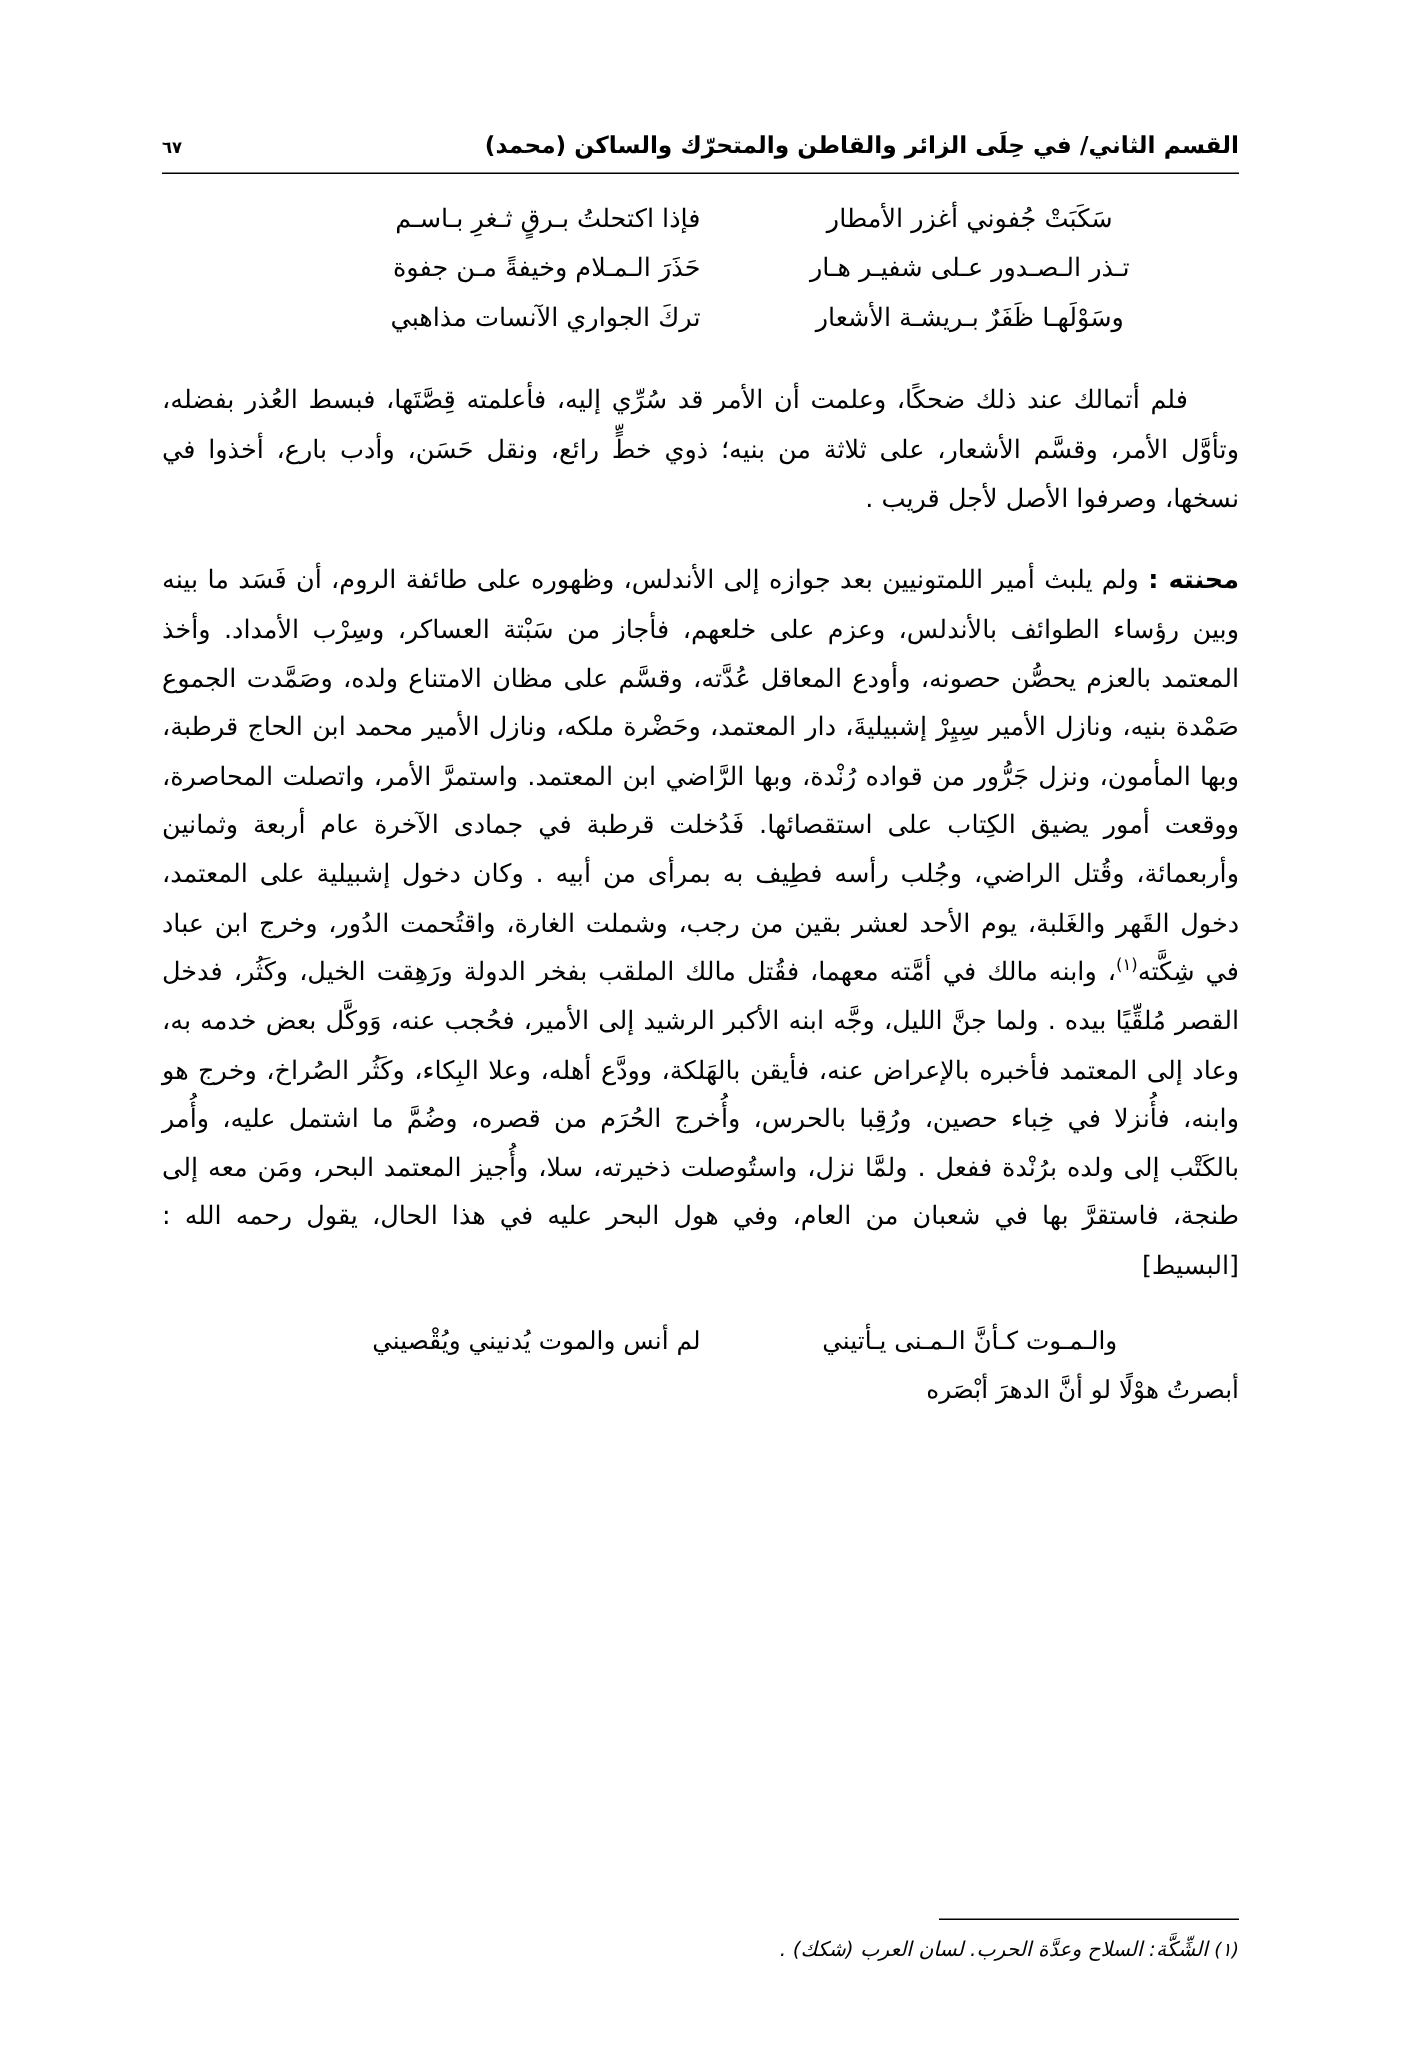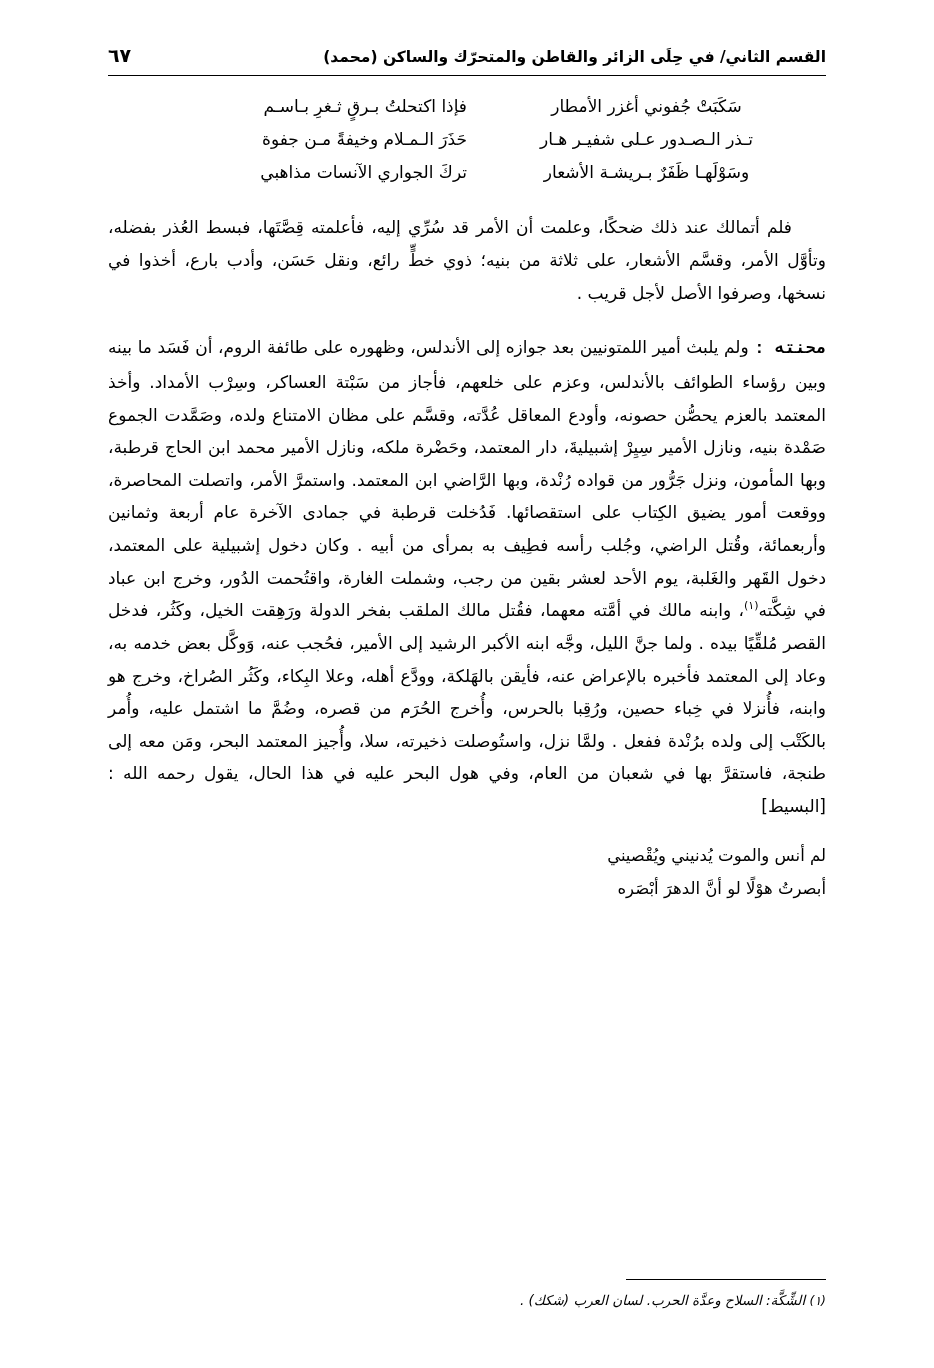--- a/index.html
+++ b/index.html
@@ -36,23 +36,24 @@
     align-items: baseline;
     justify-content: space-between;
     font-size: 15.5px;
     font-weight: bold;
     letter-spacing: 0px;
     padding-bottom: 9px;
     border-bottom: 1.6px solid #000;
   }
   .header-title {
     white-space: nowrap;
+    margin-top: 44px;
   }
   .header-page {
-    font-size: 19px;
+    font-size: 11px;
     font-weight: bold;
     letter-spacing: 1px;
   }
 
   
   .verse-block {
     margin-top: 14px;
   }
   .verse-line {
     display: flex;
@@ -82,21 +83,20 @@
     text-justify: inter-word;
   }
   p.para.indent {
     text-indent: 34px;
   }
   .para-spacer {
     height: 22px;
   }
   .lead {
     font-weight: bold;
-    font-family: Liberation Mono, monospace;
   }
   sup.fn {
     font-size: 11px;
     vertical-align: super;
   }
 
   
   .poem2 {
     margin-top: 16px;
   }
@@ -156,20 +156,21 @@
     </div>
 
     <div class="para-spacer"></div>
     <p class="para indent">فلم أتمالك عند ذلك ضحكًا، وعلمت أن الأمر قد سُرِّي إليه، فأعلمته قِصَّتَها، فبسط العُذر بفضله، وتأوَّل الأمر، وقسَّم الأشعار، على ثلاثة من بنيه؛ ذوي خطٍّ رائع، ونقل حَسَن، وأدب بارع، أخذوا في نسخها، وصرفوا الأصل لأجل قريب .</p>
 
     <div class="para-spacer"></div>
     <p class="para"><span class="lead">محنته :</span><span> ولم يلبث أمير اللمتونيين بعد جوازه إلى الأندلس، وظهوره على طائفة الروم، أن فَسَد ما بينه وبين رؤساء الطوائف بالأندلس، وعزم على خلعهم، فأجاز من سَبْتة العساكر، وسِرْب الأمداد. وأخذ المعتمد بالعزم يحصُّن حصونه، وأودع المعاقل عُدَّته، وقسَّم على مظان الامتناع ولده، وصَمَّدت الجموع صَمْدة بنيه، ونازل الأمير سِيِرْ إشبيليةَ، دار المعتمد، وحَضْرة ملكه، ونازل الأمير محمد ابن الحاج قرطبة، وبها المأمون، ونزل جَرُّور من قواده رُنْدة، وبها الرَّاضي ابن المعتمد. واستمرَّ الأمر، واتصلت المحاصرة، ووقعت أمور يضيق الكِتاب على استقصائها. فَدُخلت قرطبة في جمادى الآخرة عام أربعة وثمانين وأربعمائة، وقُتل الراضي، وجُلب رأسه فطِيف به بمرأى من أبيه . وكان دخول إشبيلية على المعتمد، دخول القَهر والغَلبة، يوم الأحد لعشر بقين من رجب، وشملت الغارة، واقتُحمت الدُور، وخرج ابن عباد في شِكَّته</span><sup class="fn">(١)</sup><span>، وابنه مالك في أمَّته معهما، فقُتل مالك الملقب بفخر الدولة ورَهِقت الخيل، وكَثُر، فدخل القصر مُلقِّيًا بيده . ولما جنَّ الليل، وجَّه ابنه الأكبر الرشيد إلى الأمير، فحُجب عنه، وَوكَّل بعض خدمه به، وعاد إلى المعتمد فأخبره بالإعراض عنه، فأيقن بالهَلكة، وودَّع أهله، وعلا البِكاء، وكَثُر الصُراخ، وخرج هو وابنه، فأُنزلا في خِباء حصين، ورُقِبا بالحرس، وأُخرج الحُرَم من قصره، وضُمَّ ما اشتمل عليه، وأُمر بالكَتْب إلى ولده برُنْدة ففعل . ولمَّا نزل، واستُوصلت ذخيرته، سلا، وأُجيز المعتمد البحر، ومَن معه إلى طنجة، فاستقرَّ بها في شعبان من العام، وفي هول البحر عليه في هذا الحال، يقول رحمه الله : [البسيط]</span></p>
 
     <div class="verse-block poem2">
       <div class="verse-line">
+        <span class="hemistich second">والـمـوت كـأنَّ الـمـنى يـأتيني</span>
         <span class="hemistich first">لم أنس والموت يُدنيني ويُقْصيني</span>
       </div>
       <div class="verse-line">
         <span class="hemistich first">أبصرتُ هوْلًا لو أنَّ الدهرَ أبْصَره</span>
       </div>
     </div>
 
   </div>
 
   <div class="footnote-wrap">

